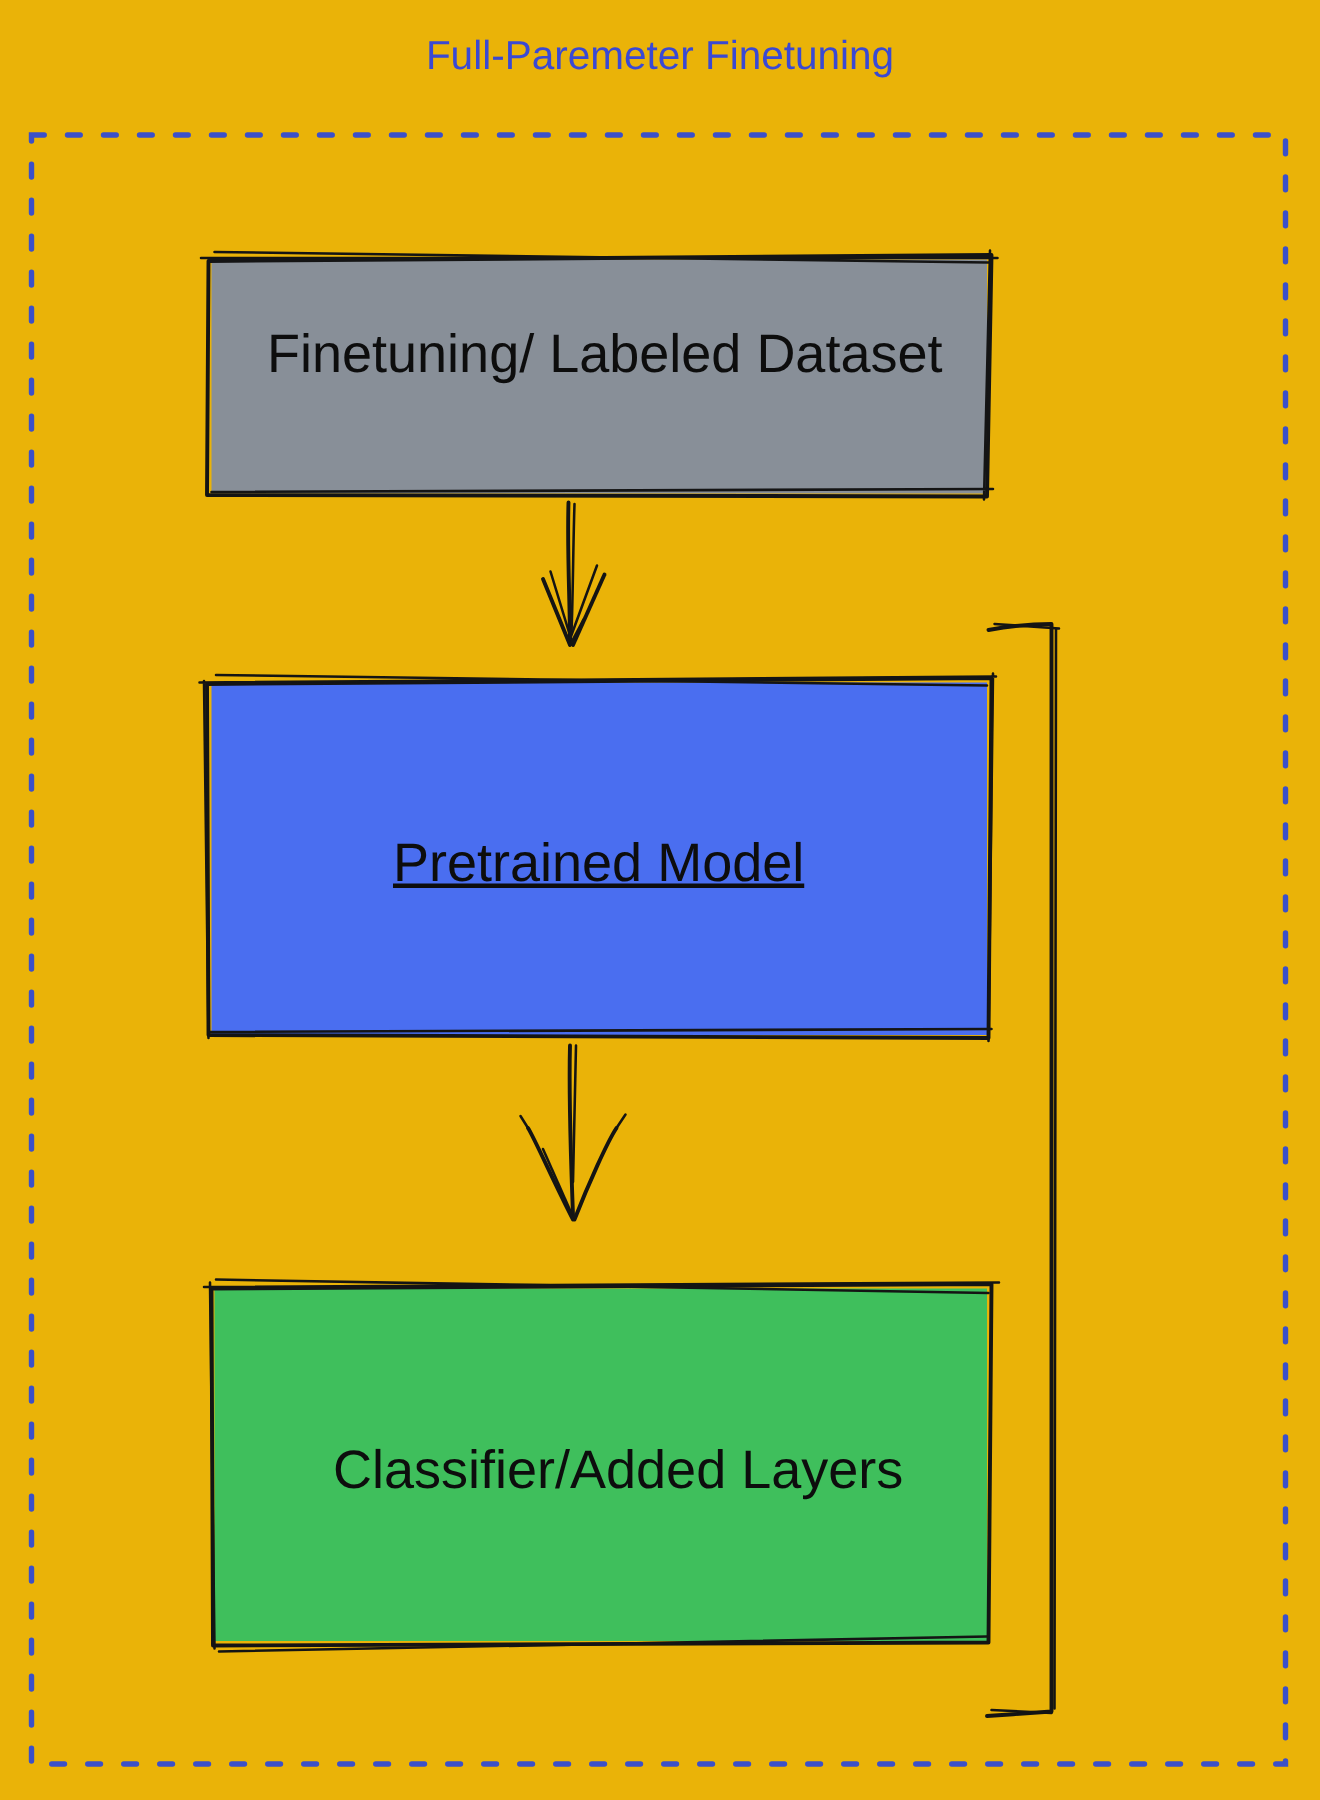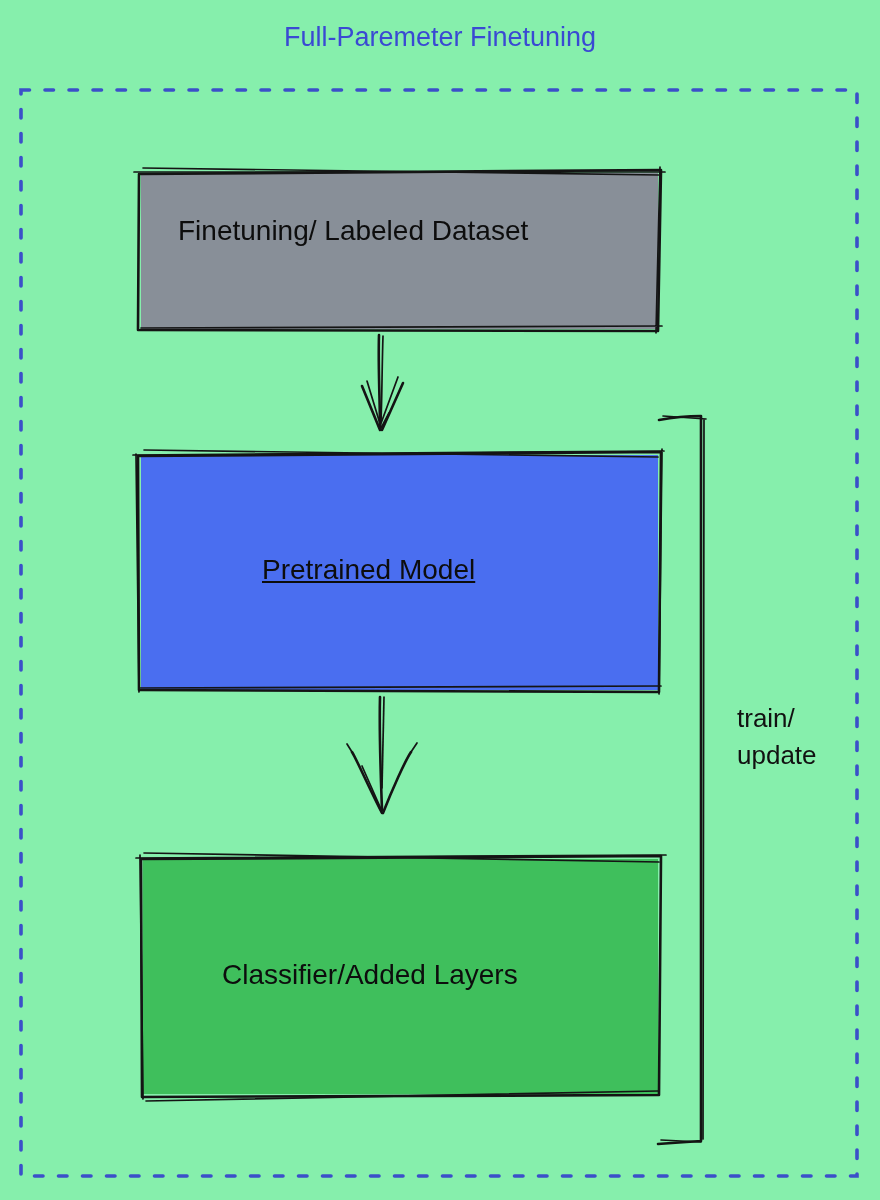--- a/index.html
+++ b/index.html
@@ -1,36 +1,36 @@
 <!DOCTYPE html>
 <html><head>
 <meta charset="utf-8">
 <style>
   html, body { margin: 0; padding: 0; background: #ffffff; }
   .stage {
     position: relative;
     width: 880px;
     height: 1200px;
-    background: #86efac;
+    background: #eab308;
     overflow: hidden;
     font-family: "Liberation Sans", sans-serif;
   }
   .diagram-svg { position: absolute; left: 0; top: 0; }
   .ink {
     fill: none;
     stroke: #141414;
     stroke-width: 2.6;
     stroke-linecap: round;
     stroke-linejoin: round;
   }
   .ink.thin { stroke-width: 1.7; }
   .label {
     position: absolute;
     color: #0d0d0d;
-    font-size: 28px;
+    font-size: 36px;
     white-space: nowrap;
   }
   .page-title {
     position: absolute;
     left: 0; top: 22px;
     width: 100%;
     text-align: center;
     font-size: 27px;
     color: #3a49d3;
   }
@@ -97,18 +97,14 @@
   </svg>
 
   <div class="page-title">Full-Paremeter Finetuning</div>
 
   <div class="label" style="left:178px; top:215px;">Finetuning/ Labeled Dataset</div>
 
   <div class="label" style="left:262px; top:554px;text-decoration:underline;">Pretrained Model</div>
 
   <div class="label" style="left:222px; top:959px;">Classifier/Added Layers</div>
 
-  <div class="bracket-label">
-    <span>train/</span>
-    <span>update</span>
-  </div>
 
 </div>
 
 </body></html>

